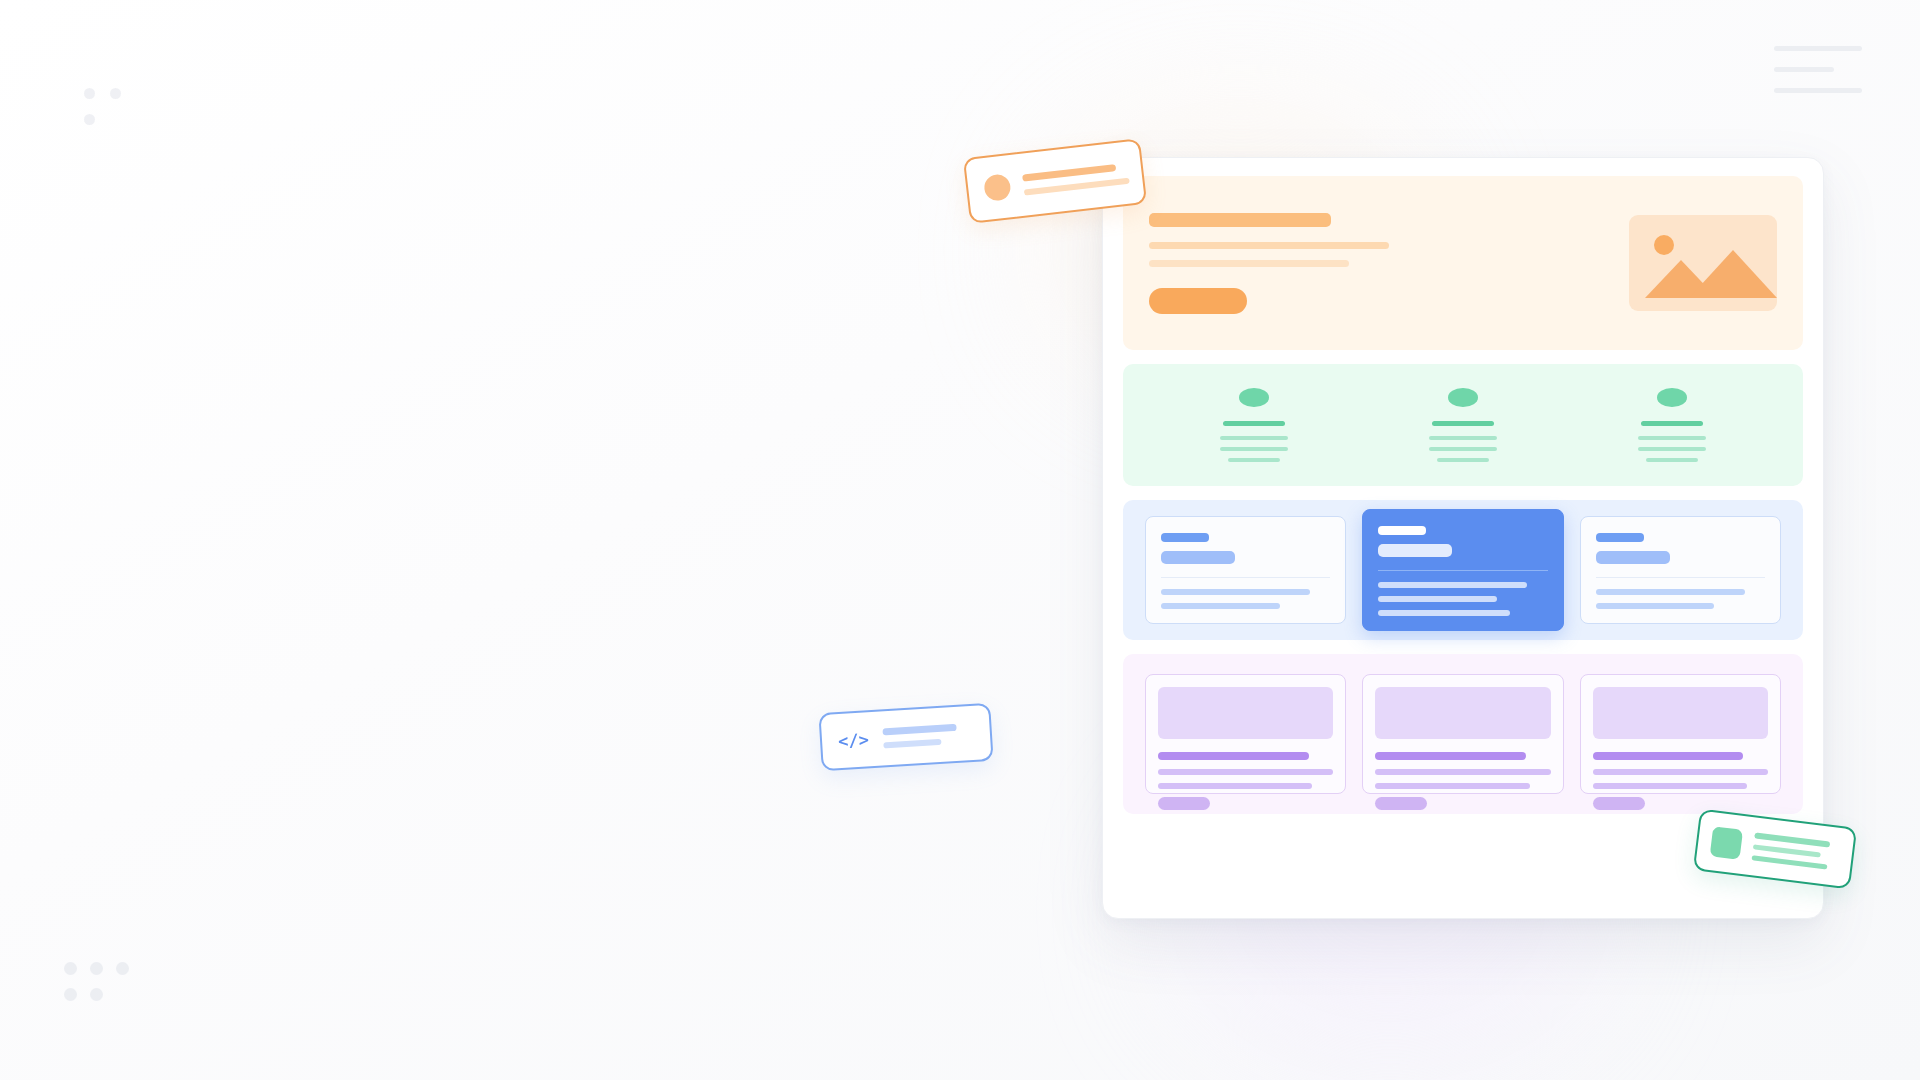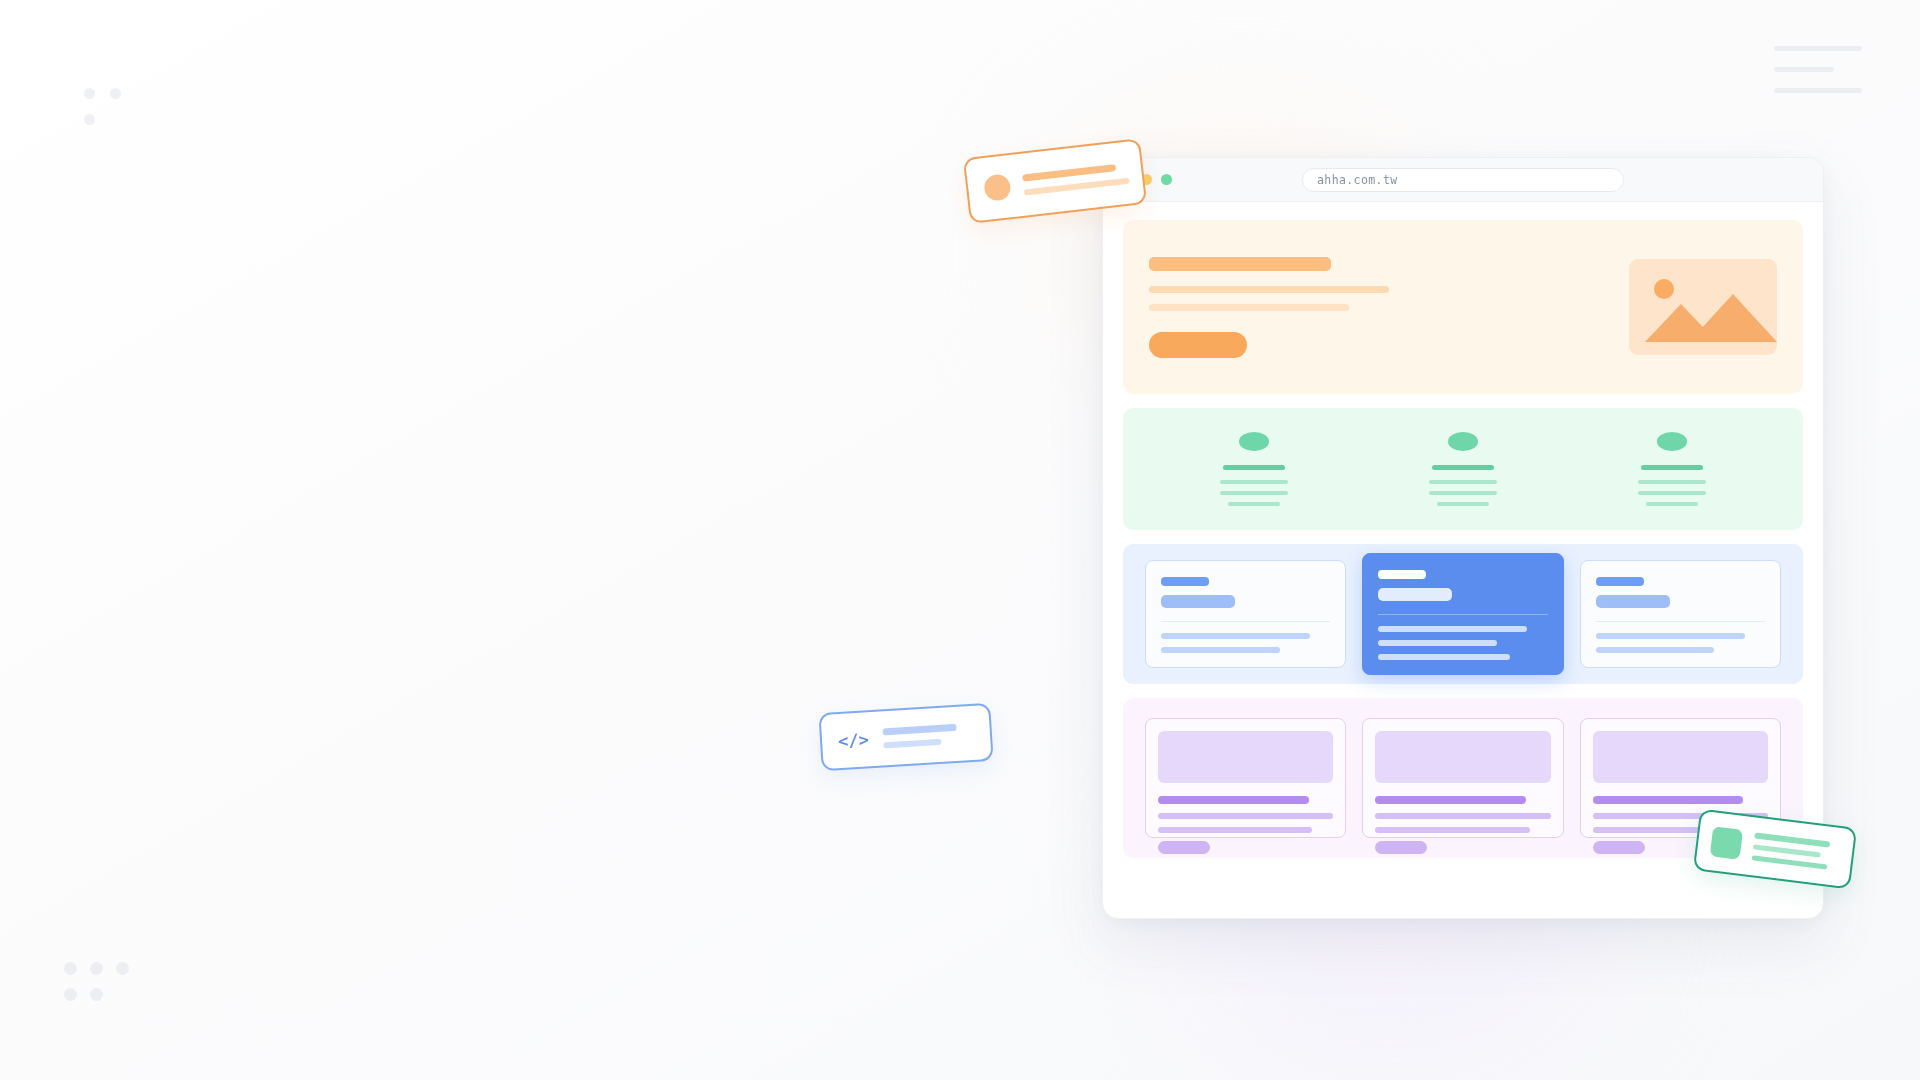--- a/index.html
+++ b/index.html
@@ -318,30 +318,20 @@
 </div>
 
 <div class="deco deco-lines-tr">
   <div class="ln"></div>
   <div class="ln"></div>
   <div class="ln"></div>
 </div>
 
 <div class="browser">
 
-  <div class="titlebar">
-    <div class="traffic">
-      <span class="tl-dot tl-red"></span>
-      <span class="tl-dot tl-yellow"></span>
-      <span class="tl-dot tl-green"></span>
-    </div>
-    <div class="urlbar">
-      <span title="Enter address">ahha.com.tw</span>
-    </div>
-  </div>
 
   <div class="viewport">
 
     <div class="sec sec-hero">
       <div class="hero-copy">
         <div class="bar hero-title"></div>
         <div class="bar hero-line-1"></div>
         <div class="bar hero-line-2"></div>
         <div class="hero-cta"></div>
       </div>

